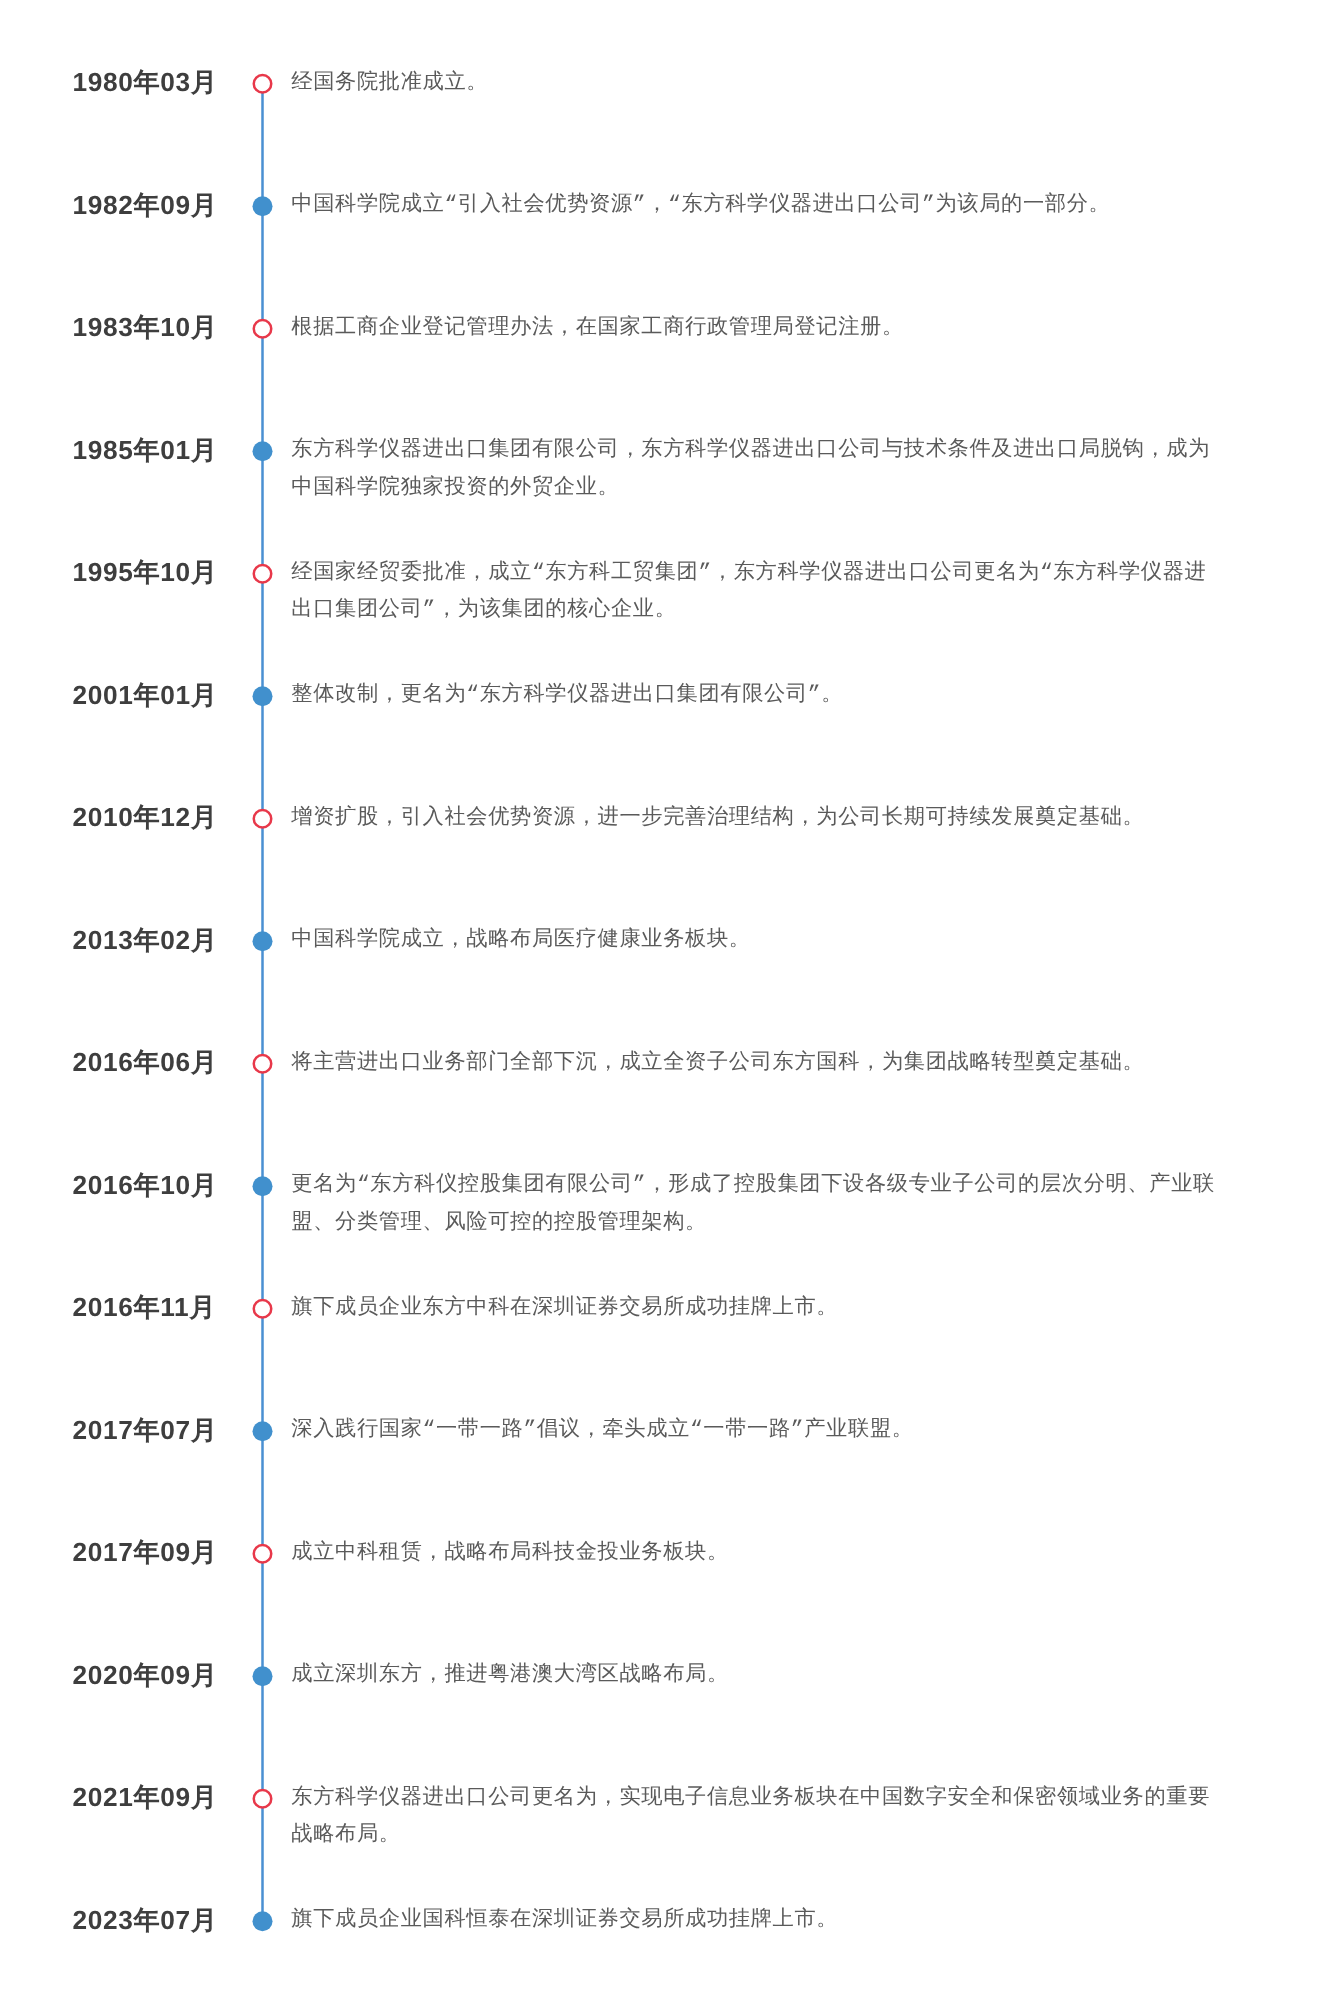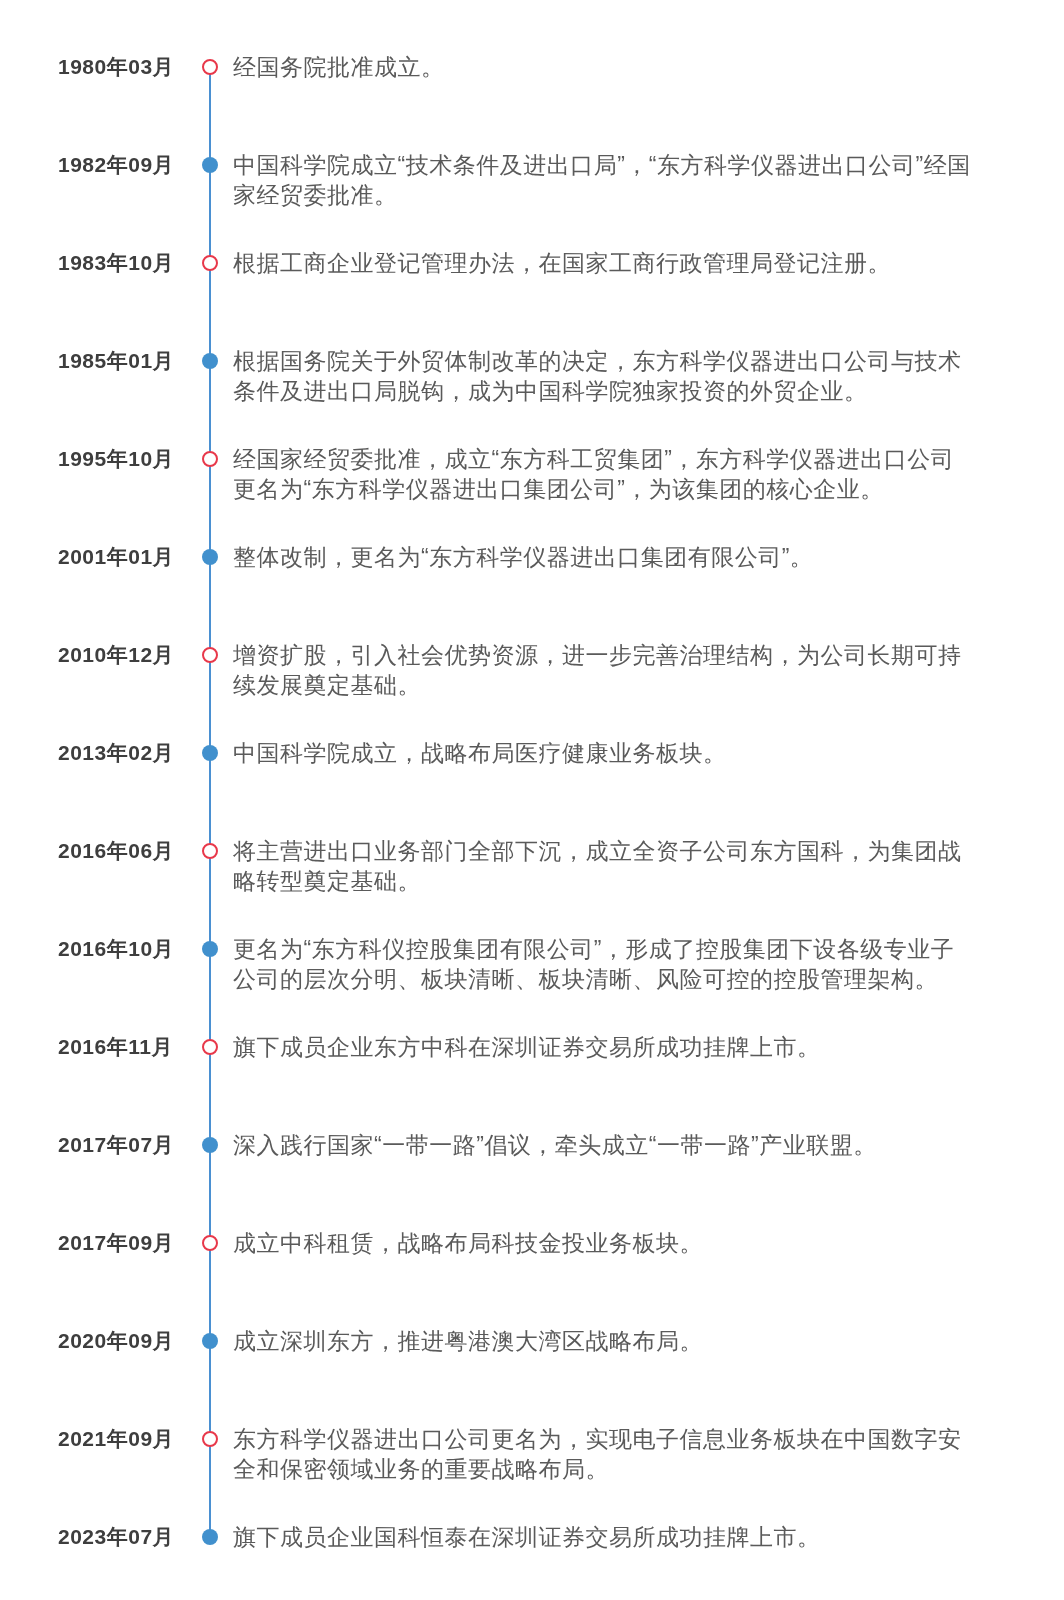--- a/index.html
+++ b/index.html
@@ -58,51 +58,52 @@
   }
   .dot.hollow {
     background: #ffffff;
     border: 2.5px solid var(--marker-red, #e8384a);
   }
   .desc {
     position: absolute;
     left: 233px;
     top: 0;
     width: 740px;
-    font-size: 23px;
+    font-size: 17px;
     line-height: 30px;
     color: var(--body-text, #5a5a5a);
     letter-spacing: 0.5px;
+    font-family: Liberation Mono, monospace;
   }
 </style>
 </head>
 <body>
 
 <div class="page">
   <div class="tl-line"></div>
   <div id="entries">
       <div class="entry" style="top: 52px;">
         <div class="date">1980年03月</div>
         <span class="dot hollow"></span>
         <div class="desc">经国务院批准成立。</div>
       </div>
       <div class="entry" style="top: 150px;">
         <div class="date">1982年09月</div>
         <span class="dot solid"></span>
-        <div class="desc">中国科学院成立“技术条件及进出口局”，“东方科学仪器进出口公司”经国家经贸委批准。</div>
+        <div class="desc">中国科学院成立“引入社会优势资源”，“东方科学仪器进出口公司”为该局的一部分。</div>
       </div>
       <div class="entry" style="top: 248px;">
         <div class="date">1983年10月</div>
         <span class="dot hollow"></span>
         <div class="desc">根据工商企业登记管理办法，在国家工商行政管理局登记注册。</div>
       </div>
       <div class="entry" style="top: 346px;">
         <div class="date">1985年01月</div>
         <span class="dot solid"></span>
-        <div class="desc">根据国务院关于外贸体制改革的决定，东方科学仪器进出口公司与技术条件及进出口局脱钩，成为中国科学院独家投资的外贸企业。</div>
+        <div class="desc">东方科学仪器进出口集团有限公司，东方科学仪器进出口公司与技术条件及进出口局脱钩，成为中国科学院独家投资的外贸企业。</div>
       </div>
       <div class="entry" style="top: 444px;">
         <div class="date">1995年10月</div>
         <span class="dot hollow"></span>
         <div class="desc">经国家经贸委批准，成立“东方科工贸集团”，东方科学仪器进出口公司更名为“东方科学仪器进出口集团公司”，为该集团的核心企业。</div>
       </div>
       <div class="entry" style="top: 542px;">
         <div class="date">2001年01月</div>
         <span class="dot solid"></span>
         <div class="desc">整体改制，更名为“东方科学仪器进出口集团有限公司”。</div>
@@ -118,21 +119,21 @@
         <div class="desc">中国科学院成立，战略布局医疗健康业务板块。</div>
       </div>
       <div class="entry" style="top: 836px;">
         <div class="date">2016年06月</div>
         <span class="dot hollow"></span>
         <div class="desc">将主营进出口业务部门全部下沉，成立全资子公司东方国科，为集团战略转型奠定基础。</div>
       </div>
       <div class="entry" style="top: 934px;">
         <div class="date">2016年10月</div>
         <span class="dot solid"></span>
-        <div class="desc">更名为“东方科仪控股集团有限公司”，形成了控股集团下设各级专业子公司的层次分明、板块清晰、板块清晰、风险可控的控股管理架构。</div>
+        <div class="desc">更名为“东方科仪控股集团有限公司”，形成了控股集团下设各级专业子公司的层次分明、产业联盟、分类管理、风险可控的控股管理架构。</div>
       </div>
       <div class="entry" style="top: 1032px;">
         <div class="date">2016年11月</div>
         <span class="dot hollow"></span>
         <div class="desc">旗下成员企业东方中科在深圳证券交易所成功挂牌上市。</div>
       </div>
       <div class="entry" style="top: 1130px;">
         <div class="date">2017年07月</div>
         <span class="dot solid"></span>
         <div class="desc">深入践行国家“一带一路”倡议，牵头成立“一带一路”产业联盟。</div>

